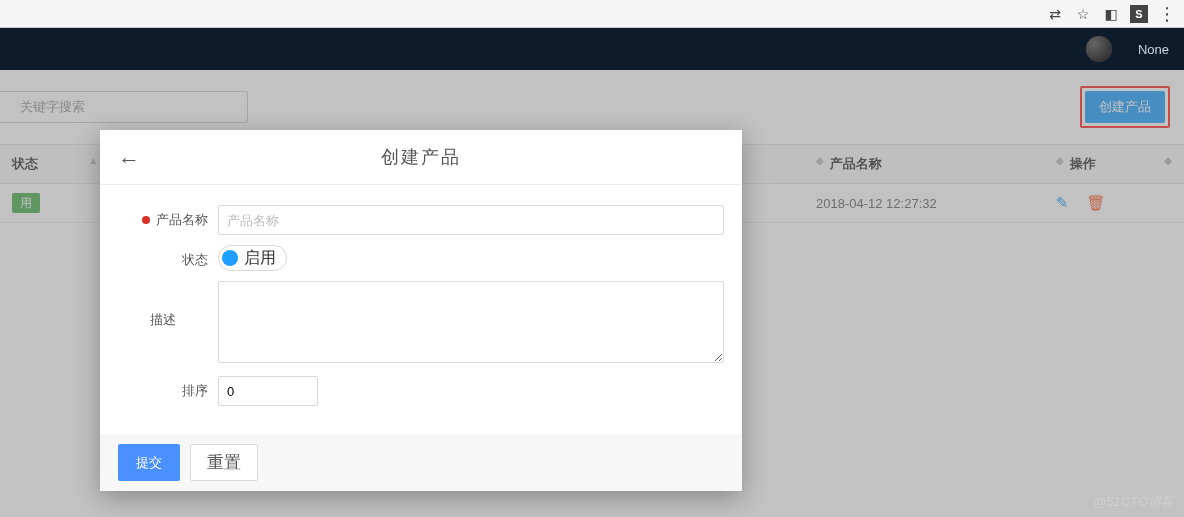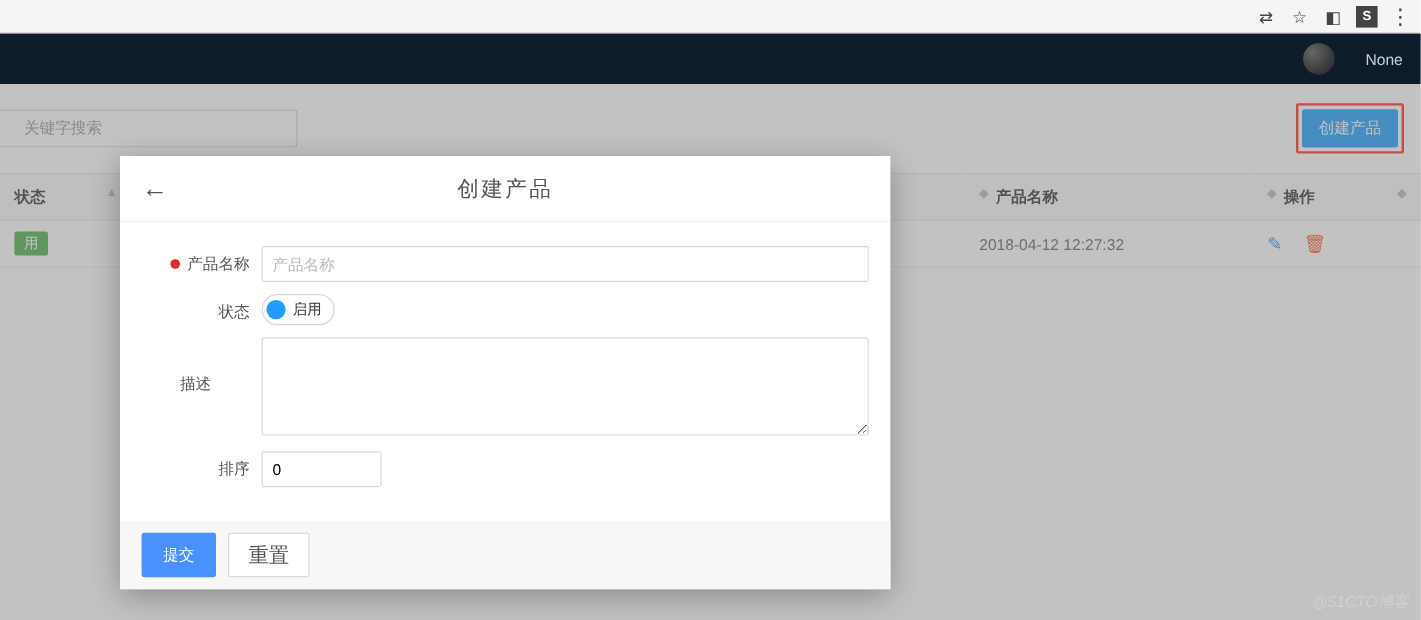--- a/index.html
+++ b/index.html
@@ -37,21 +37,21 @@
   .modal-body { padding: 10px 18px 18px 18px; }
   .frow { display:flex; align-items:flex-start; margin:10px 0;}
   .flabel { width:100px; text-align:right; padding-right:10px; font-size:13px; color:#555; padding-top:6px; display:flex; justify-content:flex-end; align-items:center; gap:6px;}
   .req { display:inline-block; width:8px; height:8px; border-radius:50%; background:#d93025;}
   .finput { flex:1; }
   .finput input[type=text] { width:100%; height:30px; border:1px solid #d9d9d9; border-radius:2px; padding:0 8px; font-size:13px;}
   .finput textarea { width:100%; height:82px; border:1px solid #d9d9d9; border-radius:2px; padding:6px 8px; font-size:13px; resize:both;}
   .finput input.num { width:100px;}
   .toggle { display:inline-flex; align-items:center; border:1px solid #d9d9d9; border-radius:14px; height:26px; padding:0 10px 0 3px; gap:6px;}
   .toggle .dot { width:16px; height:16px; border-radius:50%; background:#1e9fff;}
-  .toggle .lbl { font-size:12px; color:#333;font-family:Liberation Serif, serif;}
+  .toggle .lbl { font-size:16px; color:#333;font-family:Liberation Serif, serif;}
   .modal-foot { background:#f7f7f7; padding:10px 18px; display:flex; gap:10px;}
   .btn-primary { background:#4a90ff; color:#fff; border:none; padding:7px 18px; font-size:13px; border-radius:2px; cursor:pointer;}
   .btn-default { background:#fff; color:#555; border:1px solid #d9d9d9; padding:6px 16px; font-size:17px; border-radius:2px; cursor:pointer;}
   .watermark { position:absolute; right:10px; bottom:6px; color:#d0d0d0; font-size:13px; font-style:italic;}
   ::placeholder { color:#bbb;}
 </style>
 </head>
 <body>
 
 <div class="chrome-bar">

